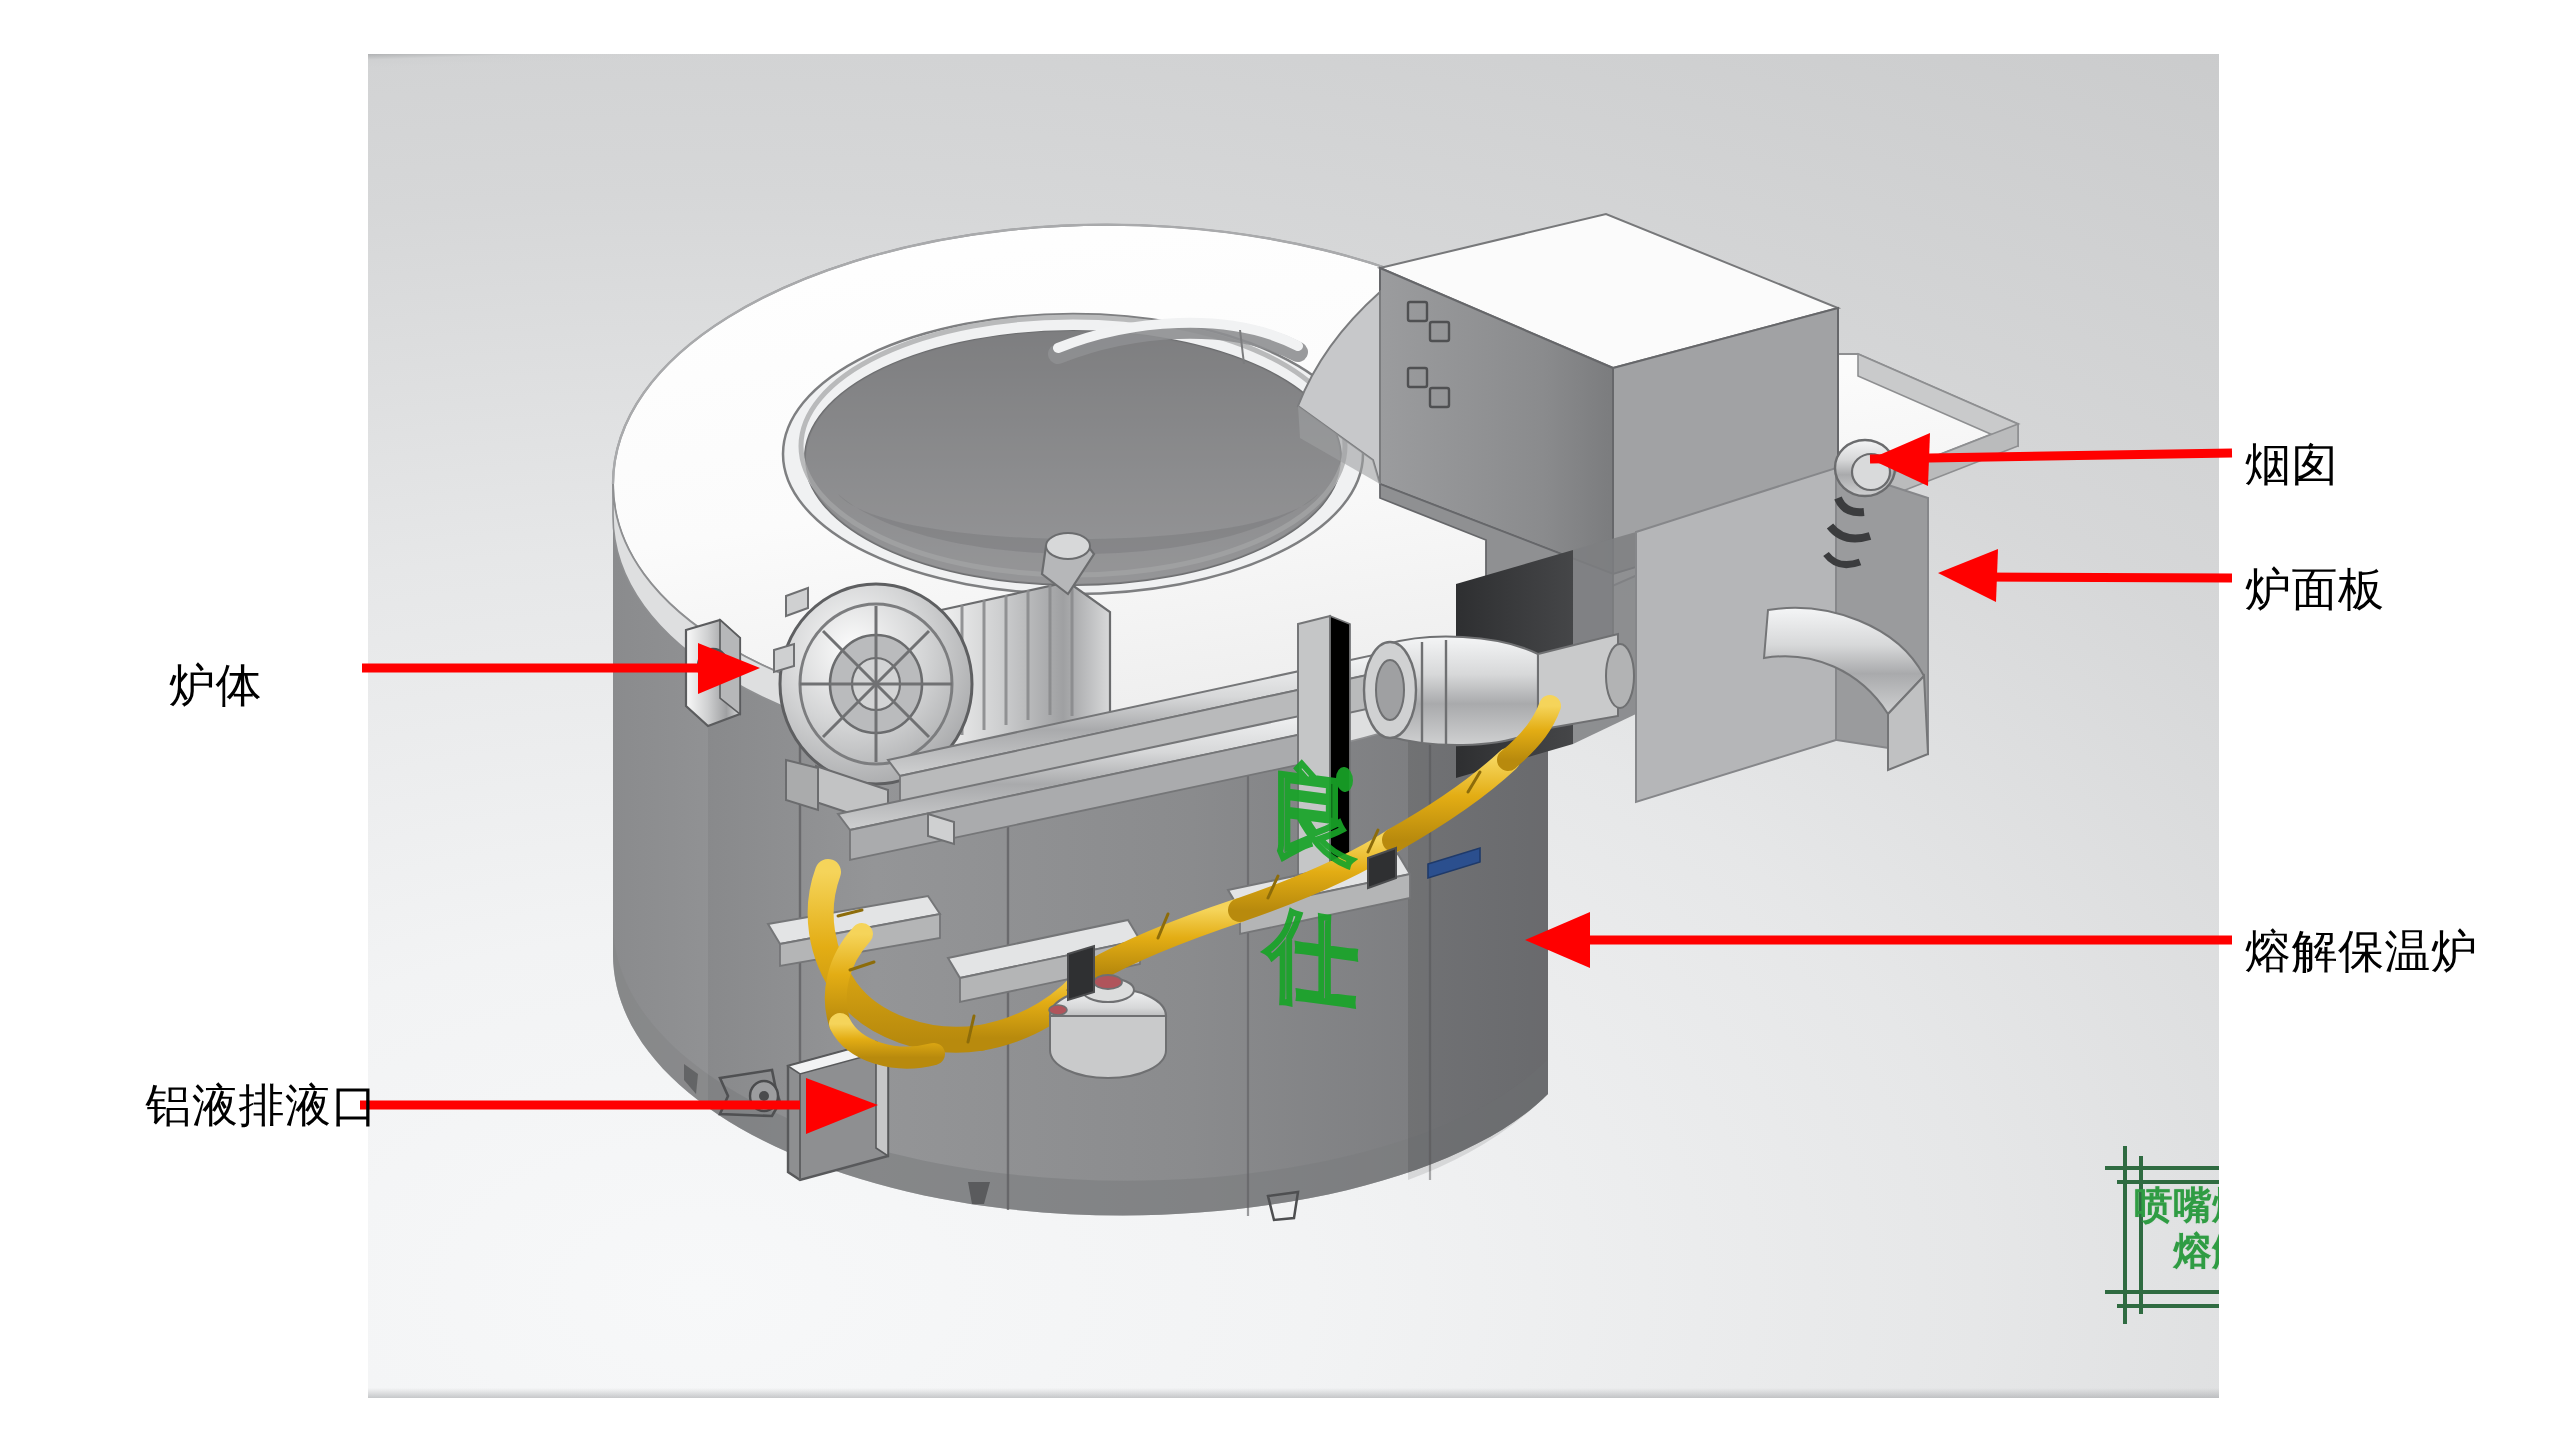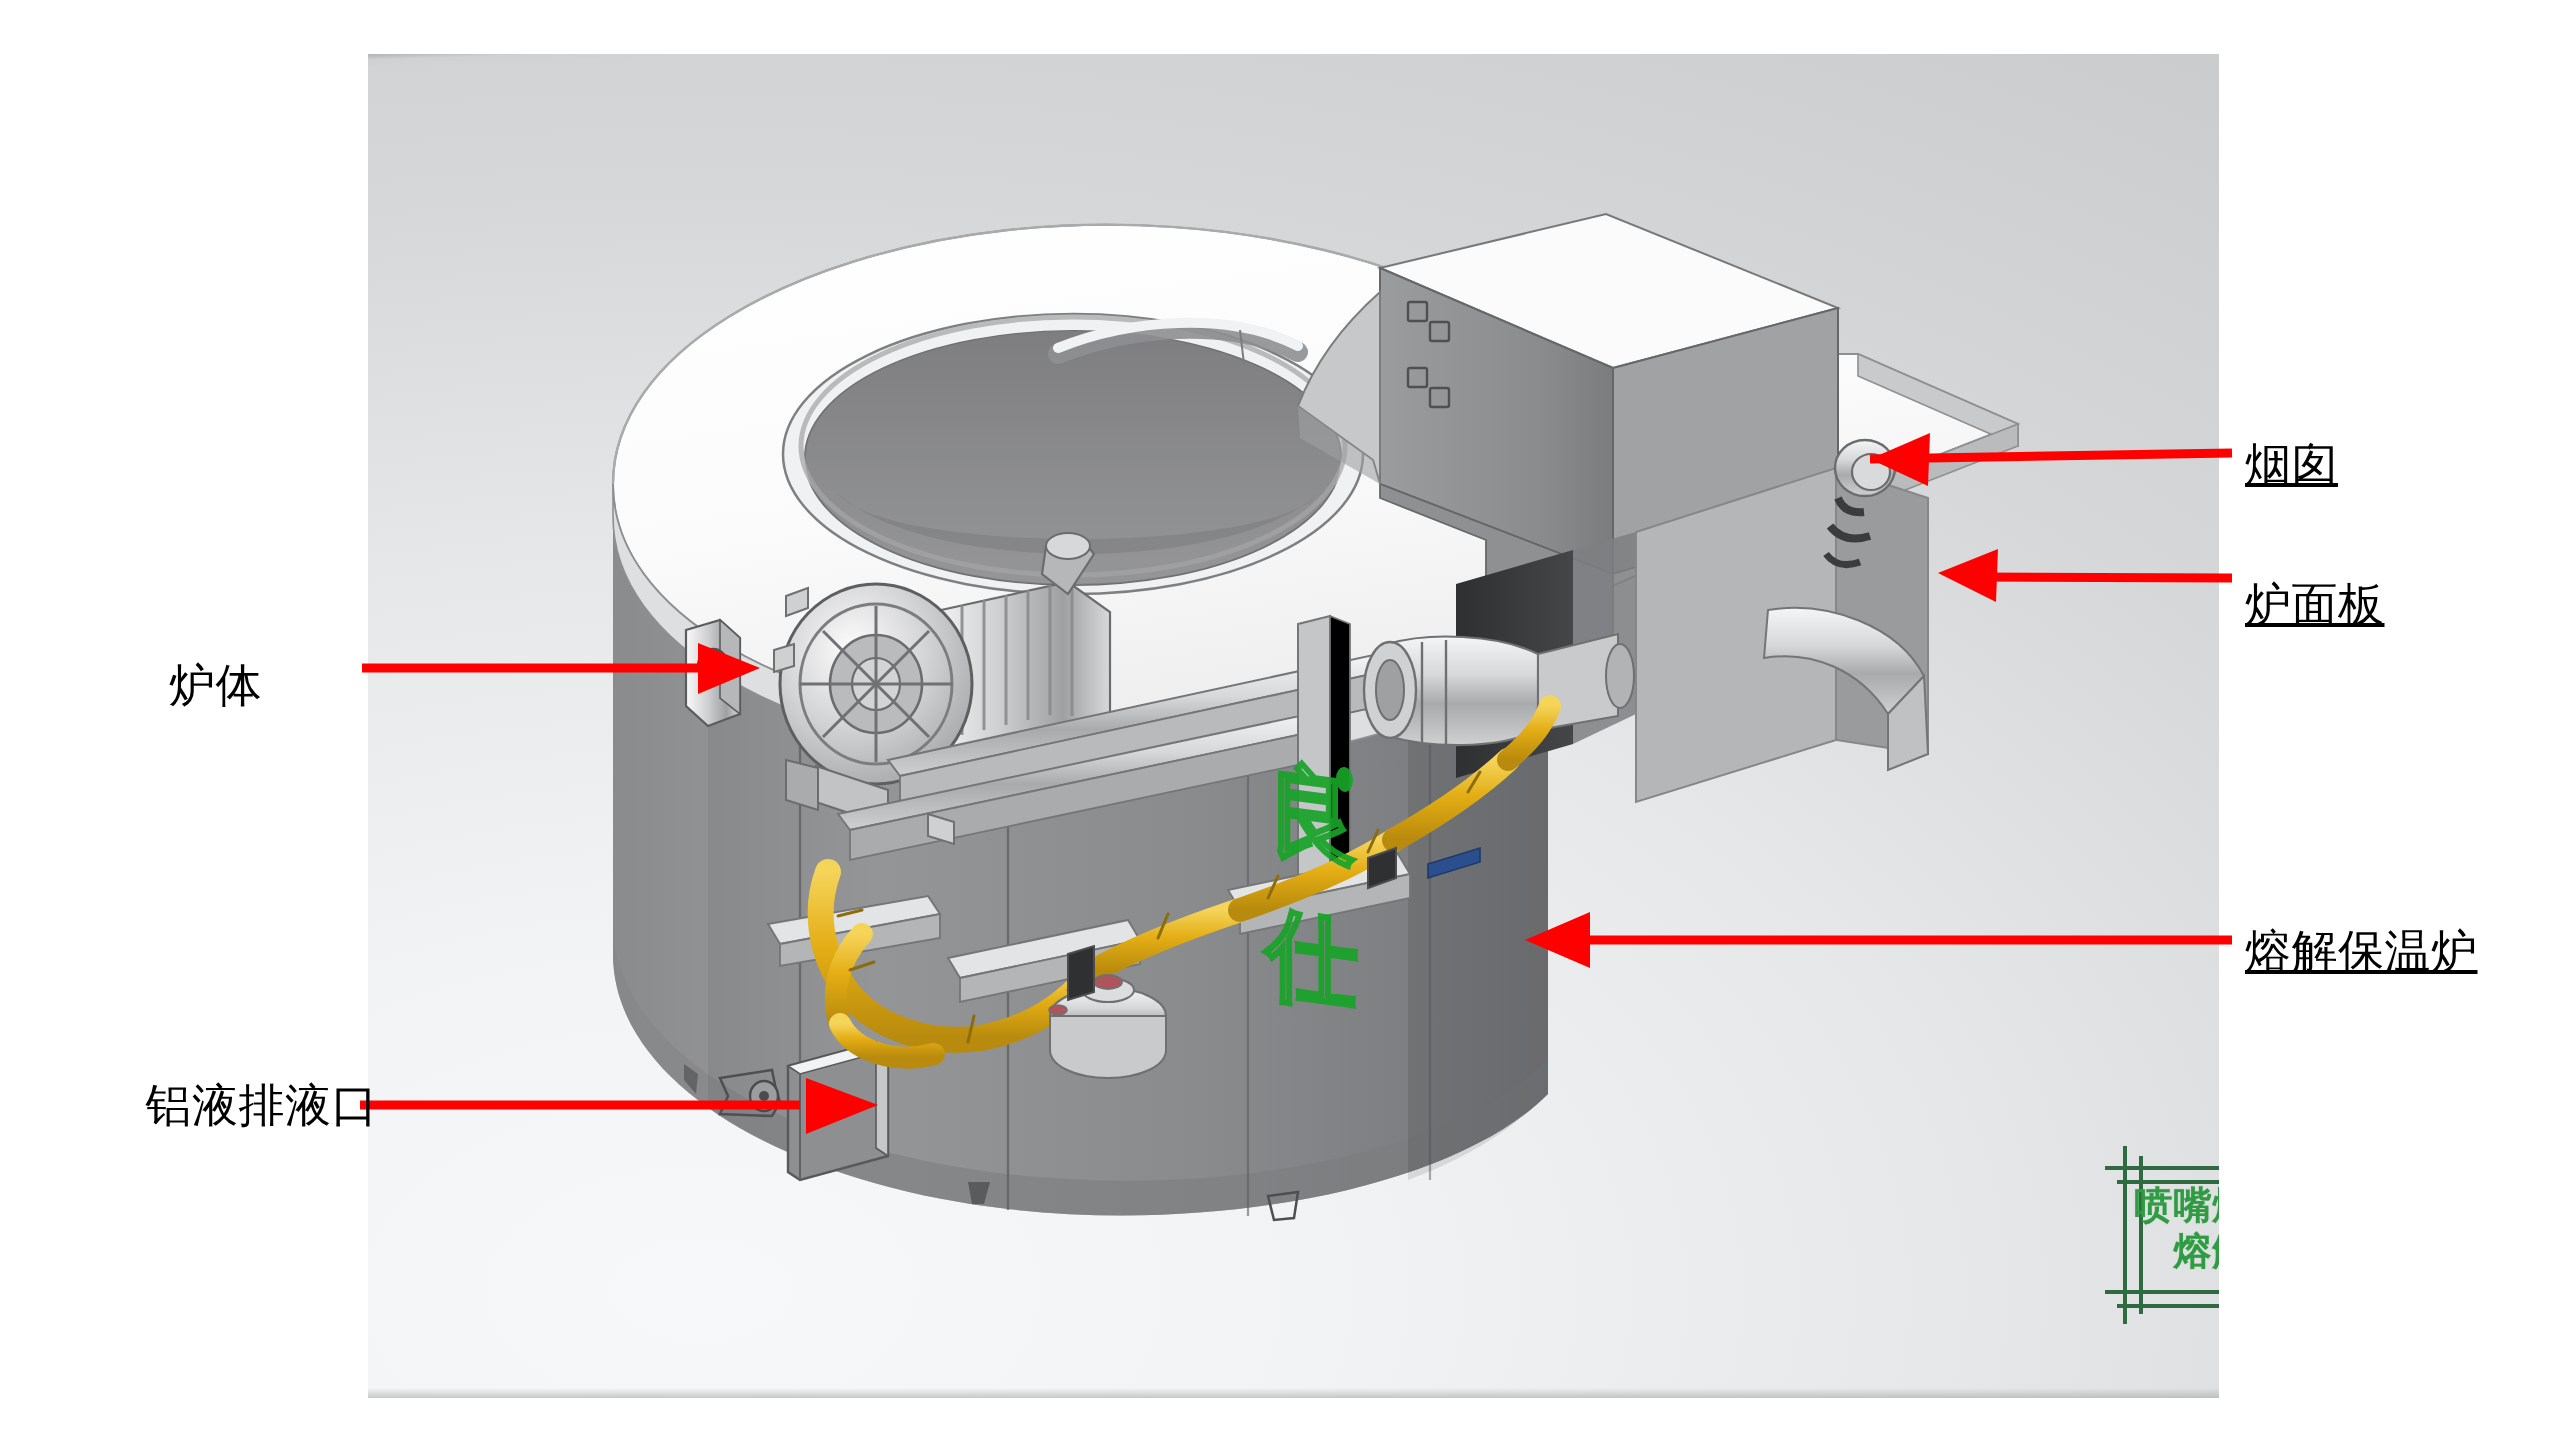--- a/index.html
+++ b/index.html
@@ -23,21 +23,21 @@
   }
 
   .svgwrap{position:absolute;inset:0;}
 
   
   .lbl{
     position:absolute;color:#000;font-size:46px;line-height:1.0;
     letter-spacing:.5px;white-space:nowrap;
     font-family:"DejaVu Sans","Liberation Sans",sans-serif;
   }
-  .lbl.right{text-align:right;text-decoration:underline;}
+  .lbl.right{text-align:right;}
   .lbl.left{text-align:left;}
 
   
   #arrows{position:absolute;left:0;top:0;width:2560px;height:1440px;pointer-events:none;}
 
   
   #caption{
     position:absolute;left:1737px;top:1088px;width:332px;height:182px;
   }
   #caption .cap-text{
@@ -386,16 +386,16 @@
     <polygon points="760,668 698,643 698,694" fill="#ff0000"></polygon>
   </g>
 
   <g>
     <line x1="360" y1="1105" x2="800" y2="1105" stroke="#ff0000" stroke-width="9"></line>
     <polygon points="878,1105 806,1078 806,1134" fill="#ff0000"></polygon>
   </g>
 </svg>
 
 <div class="lbl right" style="left:2245px;top:441px;">烟囱</div>
-<div class="lbl right" style="left:2245px;top:581px;">炉面板</div>
+<div class="lbl right" style="left:2245px;top:566px;">炉面板</div>
 <div class="lbl right" style="left:2245px;top:928px;">熔解保温炉</div>
 <div class="lbl left" style="left:262px;top:662px;transform:translateX(-100%);">炉体</div>
 <div class="lbl left" style="left:350px;top:1082px;transform:translateX(-100%);margin-left:28px;">铝液排液口</div>
 
 </body></html>

